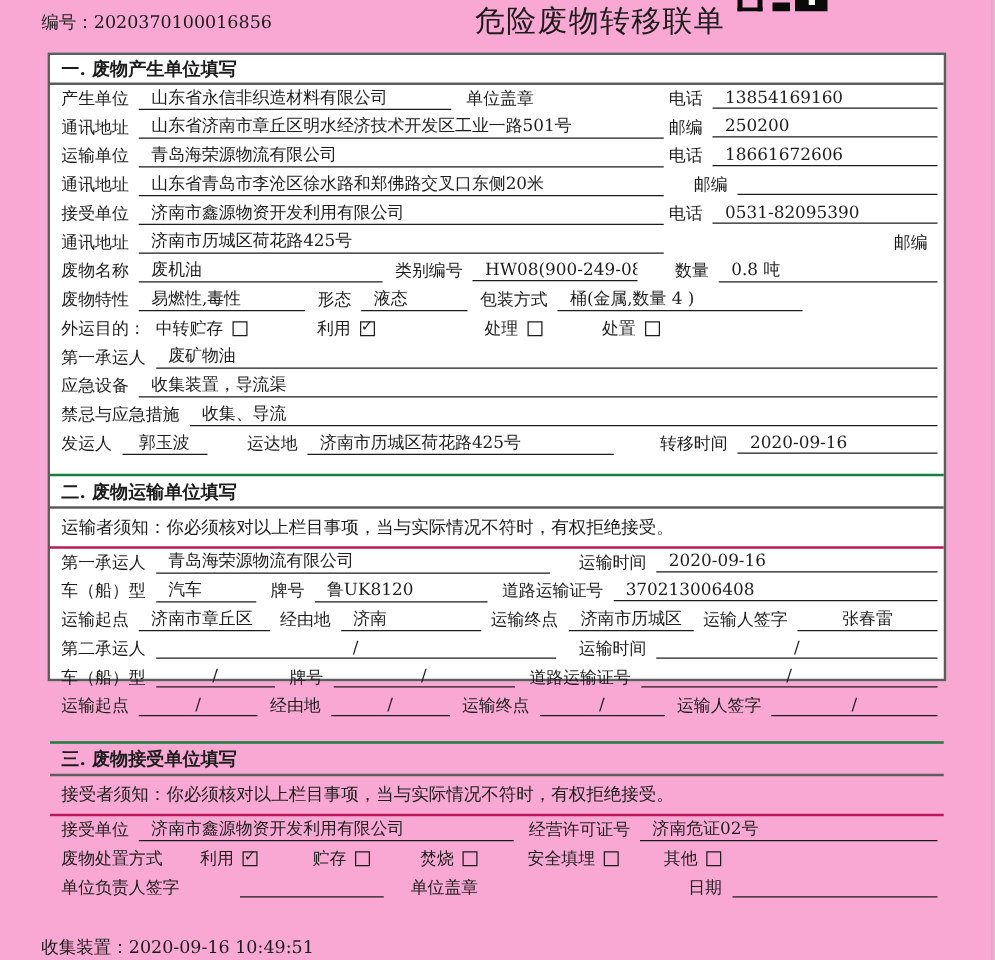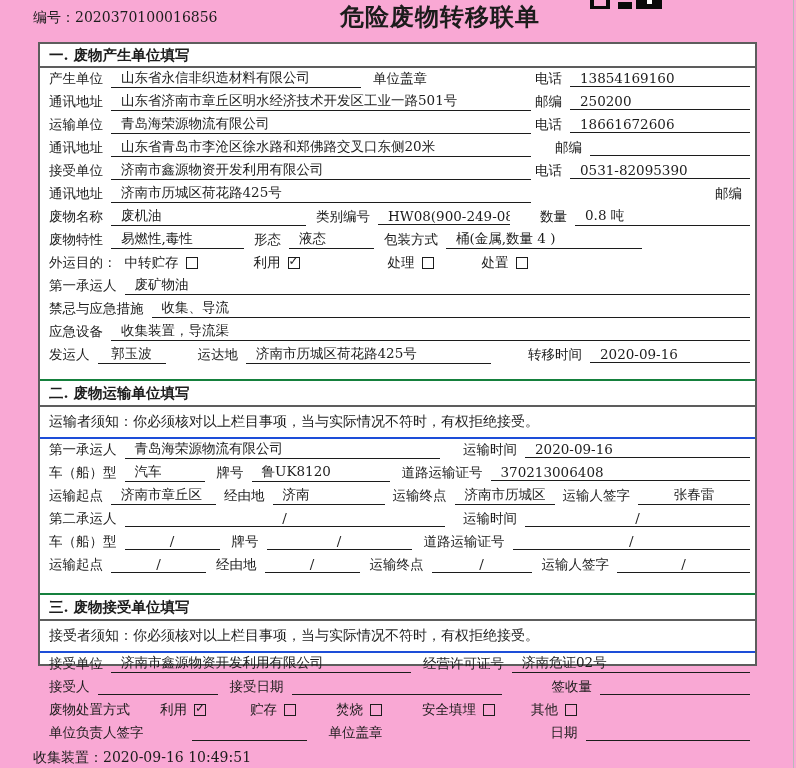--- a/index.html
+++ b/index.html
@@ -2,34 +2,34 @@
 <html><head>
 <meta charset="utf-8">
 <style>
   * { margin:0; padding:0; box-sizing:border-box; }
   html,body { width:796px; height:768px; background:#ffffff; overflow:hidden;
     font-family:"DejaVu Serif","Liberation Serif",serif; color:#1c1c1c; }
   .page { position:relative; width:796px; height:768px; background:#f9a8d4; }
 
   
   .doc-code { position:absolute; left:33px; top:9px; font-size:14px; white-space:nowrap; }
-  .doc-title { position:absolute; left:300px; top:1px; width:280px; text-align:center;
-    font-size:24px; font-weight:bold; letter-spacing:1px; white-space:nowrap; }
+  .doc-title { position:absolute; left:300px; top:1px; width:280px; text-align:right;
+    font-size:24px; font-weight:normal; letter-spacing:1px; white-space:nowrap; }
   .qr { position:absolute; top:0; }
   .qr i { position:absolute; background:#0a0a0a; display:block; }
   .page-edge { position:absolute; right:2px; top:0; width:1px; height:768px; background:#b9b9b9; }
 
   
-  .form-table { position:absolute; left:38px; top:42px; width:719px; height:624px;
+  .form-table { position:absolute; left:38px; top:42px; width:719px; height:503px;
     border:2px solid #5d5d5d; background:#fff; display:flex; flex-direction:column; }
   .sec-head { flex:0 0 24px; display:flex; align-items:center; padding-left:9px;
     font-size:14.5px; font-weight:bold; border-bottom:2px solid #5d5d5d; }
   .sec-head.mid { border-top:2px solid #15803d; flex-basis:28px; }
   .notice { flex:0 0 32px; display:flex; align-items:center; padding-left:9px;
-    font-size:14px; border-bottom:2px solid #1d4ed8; }
+    font-size:14px; border-bottom:2px solid #be185d; }
   .spacer12 { flex:0 0 12px; } .spacer16 { flex:0 0 16px; }
 
   .row { flex:0 0 23px; display:flex; align-items:center; padding:0 5px 2px 9px;
     font-size:13.5px; white-space:nowrap; }
   .lbl { flex:0 0 auto; margin-right:8px; }
   .val { display:inline-block; border-bottom:1px solid #1c1c1c; min-height:17px;
     padding:0 4px 0 10px; overflow:hidden; }
   .ctr { text-align:center; padding-left:4px; }
   .grow { flex:1 1 auto; }
   .pushr { margin-left:auto !important; }
@@ -143,27 +143,27 @@
         <span class="box"><i></i></span>
       </span>
     </div>
 
     <div class="row">
       <span class="lbl">第一承运人</span>
       <span class="val grow">废矿物油</span>
     </div>
 
     <div class="row">
+      <span class="lbl">应急设备</span>
+      <span class="val grow">收集装置，导流渠</span>
+    </div>
+
+    <div class="row">
       <span class="lbl">禁忌与应急措施</span>
       <span class="val grow">收集、导流</span>
-    </div>
-
-    <div class="row">
-      <span class="lbl">应急设备</span>
-      <span class="val grow">收集装置，导流渠</span>
     </div>
 
     <div class="row">
       <span class="lbl">发运人</span>
       <span class="val ctr" style="width:68px">郭玉波</span>
       <span class="lbl" style="margin-left:32px">运达地</span>
       <span class="val" style="width:245px">济南市历城区荷花路425号</span>
       <span class="lbl pushr">转移时间</span>
       <span class="val" style="width:160px">2020-09-16</span>
     </div>
@@ -232,28 +232,20 @@
     <div class="sec-head mid">三. 废物接受单位填写</div>
     <div class="notice">接受者须知：你必须核对以上栏目事项，当与实际情况不符时，有权拒绝接受。</div>
 
     <div class="row">
       <span class="lbl">接受单位</span>
       <span class="val" style="width:300px">济南市鑫源物资开发利用有限公司</span>
       <span class="lbl gap12">经营许可证号</span>
       <span class="val grow">济南危证02号</span>
     </div>
 
-    <div class="row">
-      <span class="lbl">接受人</span>
-      <span class="val" style="width:120px"></span>
-      <span class="lbl gap12">接受日期</span>
-      <span class="val" style="width:210px"></span>
-      <span class="lbl pushr">签收量</span>
-      <span class="val" style="width:150px"></span>
-    </div>
 
     <div class="row">
       <span class="lbl">废物处置方式</span>
       <span class="cbgroup" style="margin-left:22px">
         <span class="cbl">利用</span>
         <span class="box"><i>✓</i></span>
       </span>
       <span class="cbgroup" style="margin-left:44px">
         <span class="cbl">贮存</span>
         <span class="box"><i></i></span>

